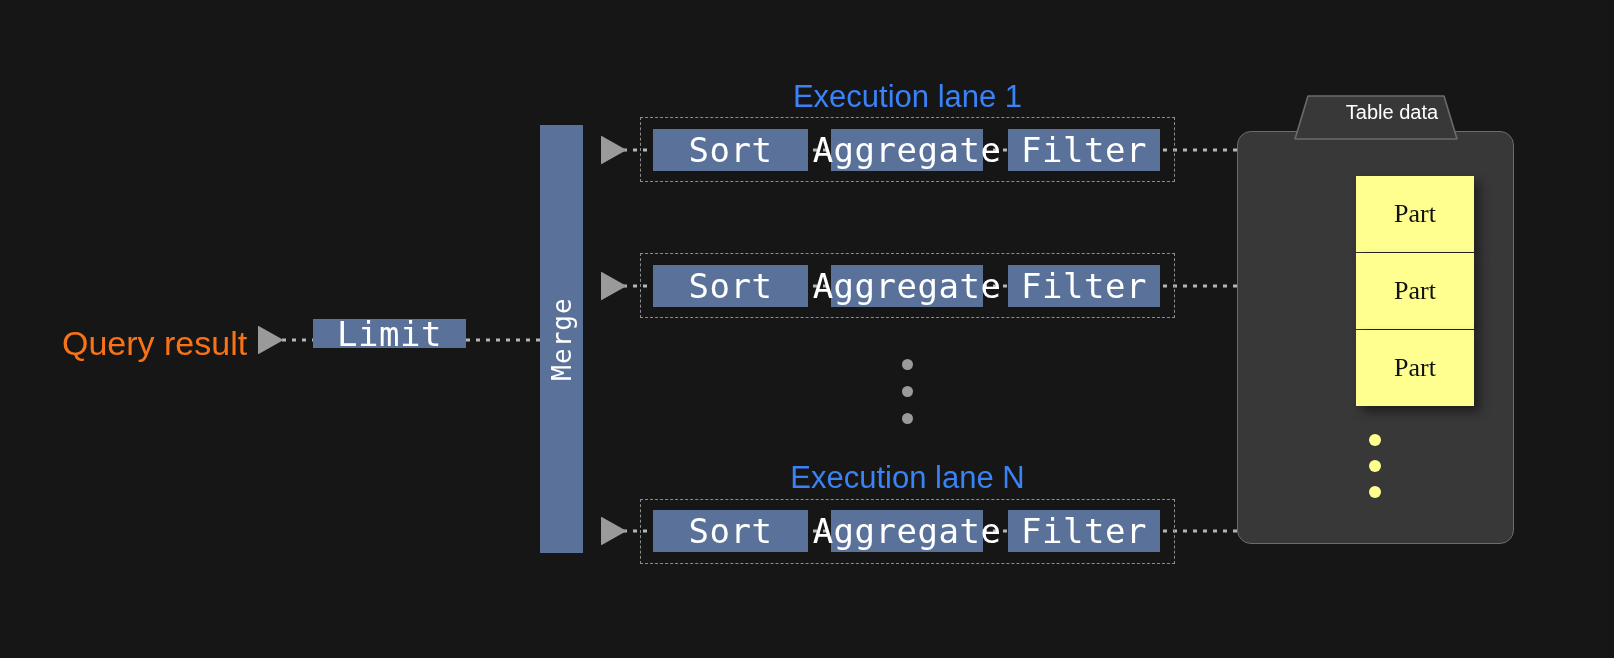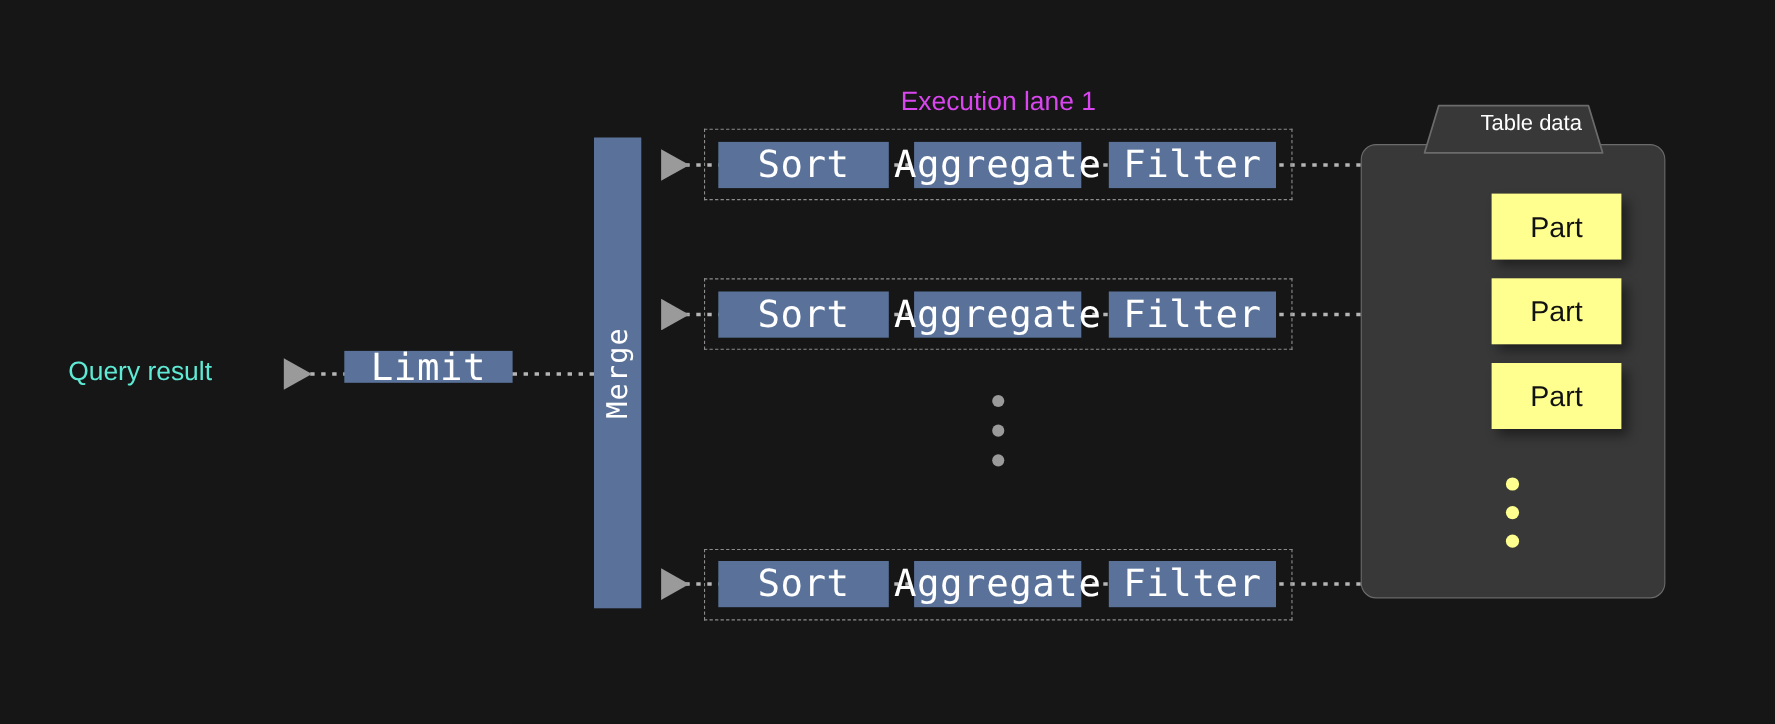--- a/index.html
+++ b/index.html
@@ -56,31 +56,31 @@
     color: #ffffff;
     font-family: "DejaVu Sans Mono", "Liberation Mono", monospace;
     font-size: 26px;
     white-space: nowrap;
     letter-spacing: 1px;
   }
 
   
   .plain-label {
     position: absolute;
-    color: #5eead4;
-    font-size: 24px;
+    color: #f97316;
+    font-size: 34px;
     white-space: nowrap;
     z-index: 3;
   }
 
   
   .lane-title {
     position: absolute;
-    color: #d946ef;
-    font-size: 24px;
+    color: #3b82f6;
+    font-size: 31px;
     white-space: nowrap;
     text-align: center;
     z-index: 3;
   }
   .lane-box {
     position: absolute;
     border: 1.5px dashed #8c8c8c;
     box-sizing: border-box;
     z-index: 2;
   }
@@ -133,29 +133,30 @@
     top: 7px;
     width: 164px;
     text-align: center;
     color: #ffffff;
     font-size: 20px;
     white-space: nowrap;
   }
   .part {
     position: absolute;
     width: 118px;
-    height: 60px;
+    height: 76px;
     background: #ffff8f;
     color: #111111;
     font-size: 26px;
     display: flex;
     align-items: center;
     justify-content: center;
     box-shadow: 6px 6px 10px rgba(0,0,0,0.45);
     z-index: 4;
+    font-family: Liberation Serif, serif;
   }
   .ydots {
     position: absolute;
     z-index: 4;
   }
   .ydots span {
     display: block;
     width: 12px;
     height: 12px;
     border-radius: 50%;
@@ -205,20 +206,21 @@
   <div class="op" style="left:653px; top:265px; width:155px; height:42px;">Sort</div>
   <div class="op" style="left:831px; top:265px; width:152px; height:42px;">Aggregate</div>
   <div class="op" style="left:1008px; top:265px; width:152px; height:42px;">Filter</div>
 
   <div class="vdots" style="left:902px; top:359px;">
     <span></span>
     <span></span>
     <span></span>
   </div>
 
+  <div class="lane-title" style="left:640px; top:460px; width:535px;">Execution lane N</div>
   <div class="lane-box" style="left:640px; top:499px; width:535px; height:65px;"></div>
   <div class="op" style="left:653px; top:510px; width:155px; height:42px;">Sort</div>
   <div class="op" style="left:831px; top:510px; width:152px; height:42px;">Aggregate</div>
   <div class="op" style="left:1008px; top:510px; width:152px; height:42px;">Filter</div>
 
   <div class="panel"></div>
 
   <div class="panel-tab">
     <svg class="tab-shape" viewBox="0 0 164 46" xmlns="http://www.w3.org/2000/svg">
       <path d="M 14,2 L 150,2 L 163,45 L 1,45 Z" fill="#383838" stroke="#6b6b6b" stroke-width="1.6" stroke-linejoin="round"></path>

